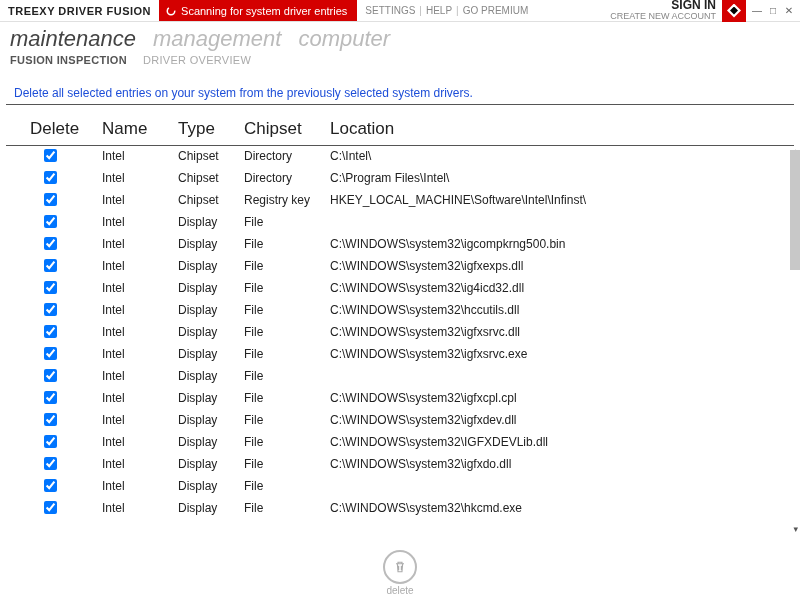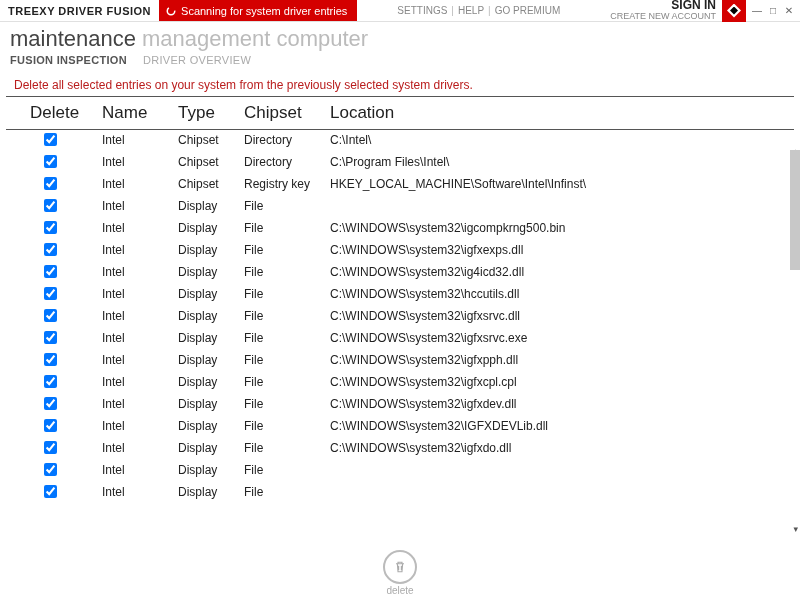--- a/index.html
+++ b/index.html
@@ -1,39 +1,39 @@
 <!DOCTYPE html>
 <html><head>
 <meta charset="utf-8">
 <style>
   * { box-sizing: border-box; margin: 0; padding: 0; }
   body { font-family: "Segoe UI", Arial, sans-serif; font-size: 12px; color: #333; background: #fff; width: 800px; height: 600px; overflow: hidden; position: relative; }
   .titlebar { display: flex; align-items: center; height: 22px; background: #fff; border-bottom: 1px solid #e0e0e0; }
   .app-title { font-weight: bold; font-size: 11px; padding: 0 8px; color: #222; letter-spacing: 0.5px; }
   .scan-banner { background: #d40000; color: #fff; font-size: 11px; padding: 2px 10px 2px 6px; display: flex; align-items: center; gap: 4px; height: 100%; }
   .scan-banner svg { width: 12px; height: 12px; }
-  .top-links { font-size: 10px; color: #888; padding-left: 8px; display: flex; gap: 4px; align-items: center; margin-left: 32px; }
+  .top-links { font-size: 10px; color: #888; padding-left: 8px; display: flex; gap: 4px; align-items: center; }
   .top-links span { cursor: pointer; }
   .top-links .sep { color: #bbb; }
   .spacer { flex: 1; }
   .account { text-align: right; padding-right: 6px; line-height: 1.1; }
   .account .signin { font-size: 12px; font-weight: bold; color: #222; cursor: pointer; }
   .account .create { font-size: 9px; color: #888; cursor: pointer; }
   .logo { width: 24px; height: 22px; background: #d40000; display: flex; align-items: center; justify-content: center; margin-right: 4px; }
   .logo-inner { width: 14px; height: 14px; background: #fff; clip-path: polygon(50% 0, 100% 50%, 50% 100%, 0 50%); position: relative; }
   .logo-inner::after { content:""; position:absolute; inset:3px; background:#000; clip-path: polygon(50% 0, 100% 50%, 50% 100%, 0 50%); }
   .win-controls { display: flex; gap: 2px; padding-right: 4px; color: #666; font-size: 10px; }
   .win-controls span { width: 14px; text-align: center; cursor: pointer; }
-  .navtabs { display: flex; gap: 6px; padding: 4px 10px 0 10px; }
+  .navtabs { display: flex; gap: 17px; padding: 4px 10px 0 10px; font-style: italic; }
   .navtabs .tab { font-size: 22px; font-weight: 300; color: #bbb; cursor: pointer; }
   .navtabs .tab.active { color: #444; }
   .subtabs { display: flex; gap: 16px; padding: 2px 10px 6px 10px; font-size: 11px; }
   .subtabs .stab { color: #aaa; cursor: pointer; letter-spacing: 0.3px; }
   .subtabs .stab.active { color: #555; font-weight: 600; }
-  .desc { padding: 6px 10px 4px 8px; font-size: 12px; color: #b91c1c; border-bottom: 1px solid #555; margin: 0 6px; }
+  .desc { padding: 6px 10px 4px 8px; font-size: 12px; color: #1d4ed8; border-bottom: 1px solid #555; margin: 8px 6px; }
   .table-wrap { position: relative; margin: 0 6px; }
   .thead { display: flex; padding: 6px 0 6px 24px; border-bottom: 1px solid #555; font-size: 17px; font-weight: 400; color: #222; }
   .col-del { width: 72px; }
   .col-name { width: 76px; }
   .col-type { width: 66px; }
   .col-src { width: 86px; }
   .col-loc { flex: 1; }
   .tbody { height: 380px; overflow: hidden; position: relative; }
   .row { display: flex; align-items: flex-start; padding: 3px 0 3px 24px; font-size: 12px; color: #222; }
   .row .col-del { width: 72px; text-align: center; padding-right: 32px; }
@@ -169,21 +169,20 @@
         <div class="col-name">Intel</div>
         <div class="col-type">Display</div>
         <div class="col-src">File</div>
         <div class="col-loc">C:\WINDOWS\system32\igfxsrvc.exe</div>
       </div>
       <div class="row">
         <div class="col-del"><input type="checkbox" checked="" style=""></div>
         <div class="col-name">Intel</div>
         <div class="col-type">Display</div>
         <div class="col-src">File</div>
-        <div class="col-loc">C:\WINDOWS\system32\igfxpph.dll</div>
       </div>
       <div class="row">
         <div class="col-del"><input type="checkbox" checked="" style=""></div>
         <div class="col-name">Intel</div>
         <div class="col-type">Display</div>
         <div class="col-src">File</div>
         <div class="col-loc">C:\WINDOWS\system32\igfxcpl.cpl</div>
       </div>
       <div class="row">
         <div class="col-del"><input type="checkbox" checked="" style=""></div>
@@ -210,20 +209,21 @@
         <div class="col-del"><input type="checkbox" checked="" style=""></div>
         <div class="col-name">Intel</div>
         <div class="col-type">Display</div>
         <div class="col-src">File</div>
       </div>
       <div class="row">
         <div class="col-del"><input type="checkbox" checked="" style=""></div>
         <div class="col-name">Intel</div>
         <div class="col-type">Display</div>
         <div class="col-src">File</div>
+        <div class="col-loc">C:\WINDOWS\system32\hkcmd.exe</div>
       </div>
     </div>
 </div>
 
 <span class="scroll-arrow up">▴</span>
 <div class="scroll-track"></div>
 <span class="scroll-arrow down">▾</span>
 
 <div class="footer">
   <div class="trash-btn">

